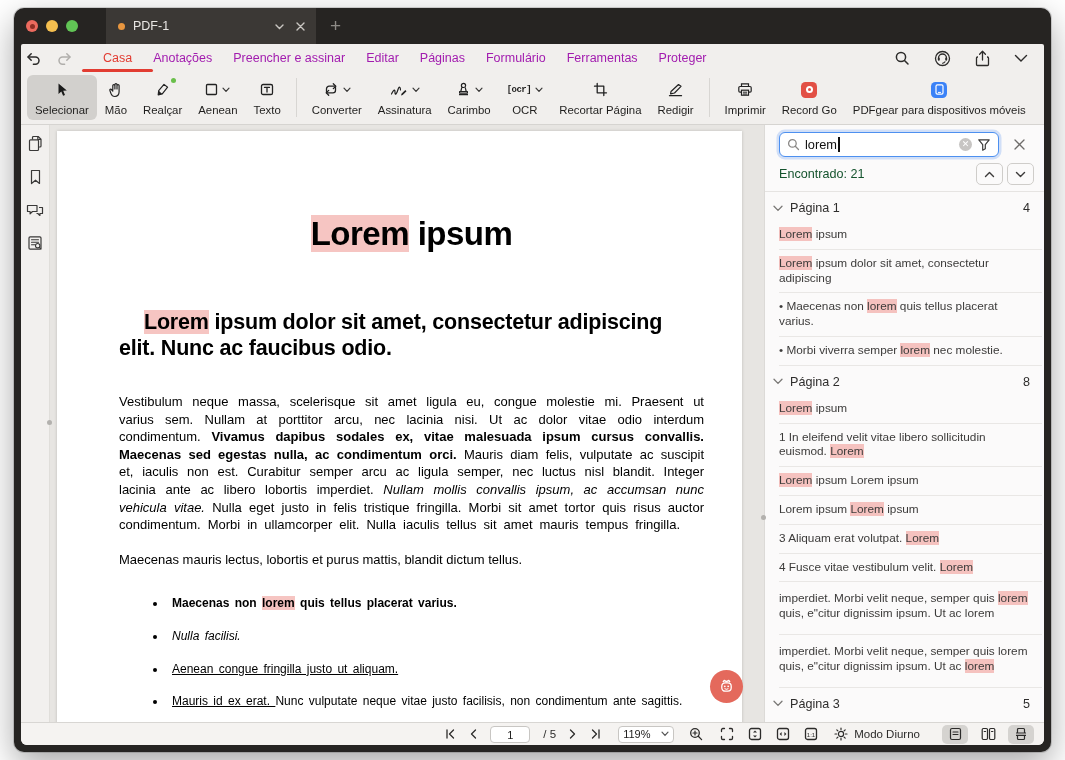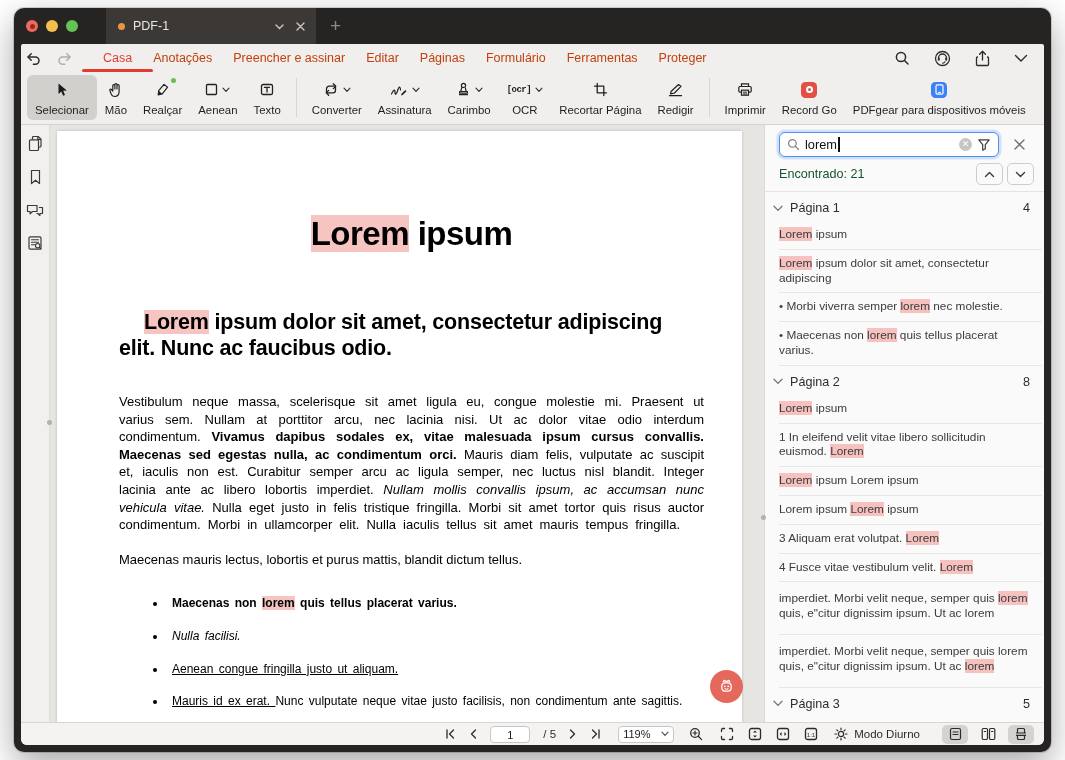--- a/index.html
+++ b/index.html
@@ -18,21 +18,21 @@
   .tab-title { color:#e9e7e4; font-size:12.5px; flex:1; }
   .tab-ic { color:#c9c6c2; margin-left:10px; display:flex; }
   .newtab { color:#8d8a86; font-size:19px; font-weight:300; margin-left:14px; line-height:1; padding-bottom:2px; }
   
   .content { position:absolute; left:7px; right:7px; top:36px; bottom:7px; background:#f1efed; border-radius:2px 2px 6px 6px; overflow:hidden; display:flex; flex-direction:column; }
   
   .ribbon { height:28px; display:flex; align-items:center; padding:0 16px 0 4px; flex:none; }
   .hist-ic { display:flex; margin-right:14px; color:#2c2b2a; }
   .hist-ic.dis { color:#b0aeab; }
   .rtabs { display:flex; gap:21px; margin-left:16px; align-items:center; height:100%; }
-  .rtab { font-size:12.5px; color:#c2410c; position:relative; height:100%; display:flex; align-items:center; }
+  .rtab { font-size:12.5px; color:#a21caf; position:relative; height:100%; display:flex; align-items:center; }
   .rtab.active { color:#e23c32; }
   .rtab.active::after { content:""; position:absolute; left:-21px; right:-21px; bottom:0px; height:3px; border-radius:2px; background:#e23c32; }
   .ribbon-right { margin-left:auto; display:flex; align-items:center; gap:24px; color:#2c2b2a; }
   
   .toolbar { height:53px; display:flex; align-items:stretch; padding:3px 6px 4px 6px; flex:none; border-bottom:1px solid #d6d4d1; }
   .tb-btn { display:flex; flex-direction:column; align-items:center; justify-content:space-between; padding:5px 8px 4px; border-radius:6px; position:relative; }
   .tb-btn.sel { background:#d2d0cd; }
   .tb-ic { height:19px; display:flex; align-items:center; gap:4px; color:#1f1e1d; position:relative; }
   .tb-label { font-size:11.4px; color:#1f1e1d; white-space:nowrap; }
   .tb-sep { width:1px; background:#d8d6d3; margin:3px 7px; }
@@ -411,22 +411,22 @@
         <div class="sp-list">
           <div class="sp-sec-head">
             <svg width="10" height="7" viewBox="0 0 10 7">
                 <path d="M1 1.2 L5 5.4 L9 1.2" fill="none" stroke="#7a7876" stroke-width="1.3" stroke-linecap="round"></path>
               </svg>
             <span>Página 1</span>
             <span class="cnt">4</span>
           </div>
           <div class="sp-row"><span class="hl">Lorem</span><span> ipsum</span></div>
           <div class="sp-row"><span class="hl">Lorem</span><span> ipsum dolor sit amet, consectetur adipiscing</span></div>
+          <div class="sp-row"><span>• Maecenas non </span><span class="hl">lorem</span><span> quis tellus placerat varius.</span></div>
           <div class="sp-row"><span>• Morbi viverra semper </span><span class="hl">lorem</span><span> nec molestie.</span></div>
-          <div class="sp-row"><span>• Maecenas non </span><span class="hl">lorem</span><span> quis tellus placerat varius.</span></div>
           <div class="sp-sec-head">
             <svg width="10" height="7" viewBox="0 0 10 7">
                 <path d="M1 1.2 L5 5.4 L9 1.2" fill="none" stroke="#7a7876" stroke-width="1.3" stroke-linecap="round"></path>
               </svg>
             <span>Página 2</span>
             <span class="cnt">8</span>
           </div>
           <div class="sp-row"><span class="hl">Lorem</span><span> ipsum</span></div>
           <div class="sp-row"><span>1 In eleifend velit vitae libero sollicitudin euismod. </span><span class="hl">Lorem</span></div>
           <div class="sp-row"><span class="hl">Lorem</span><span> ipsum Lorem ipsum</span></div>

